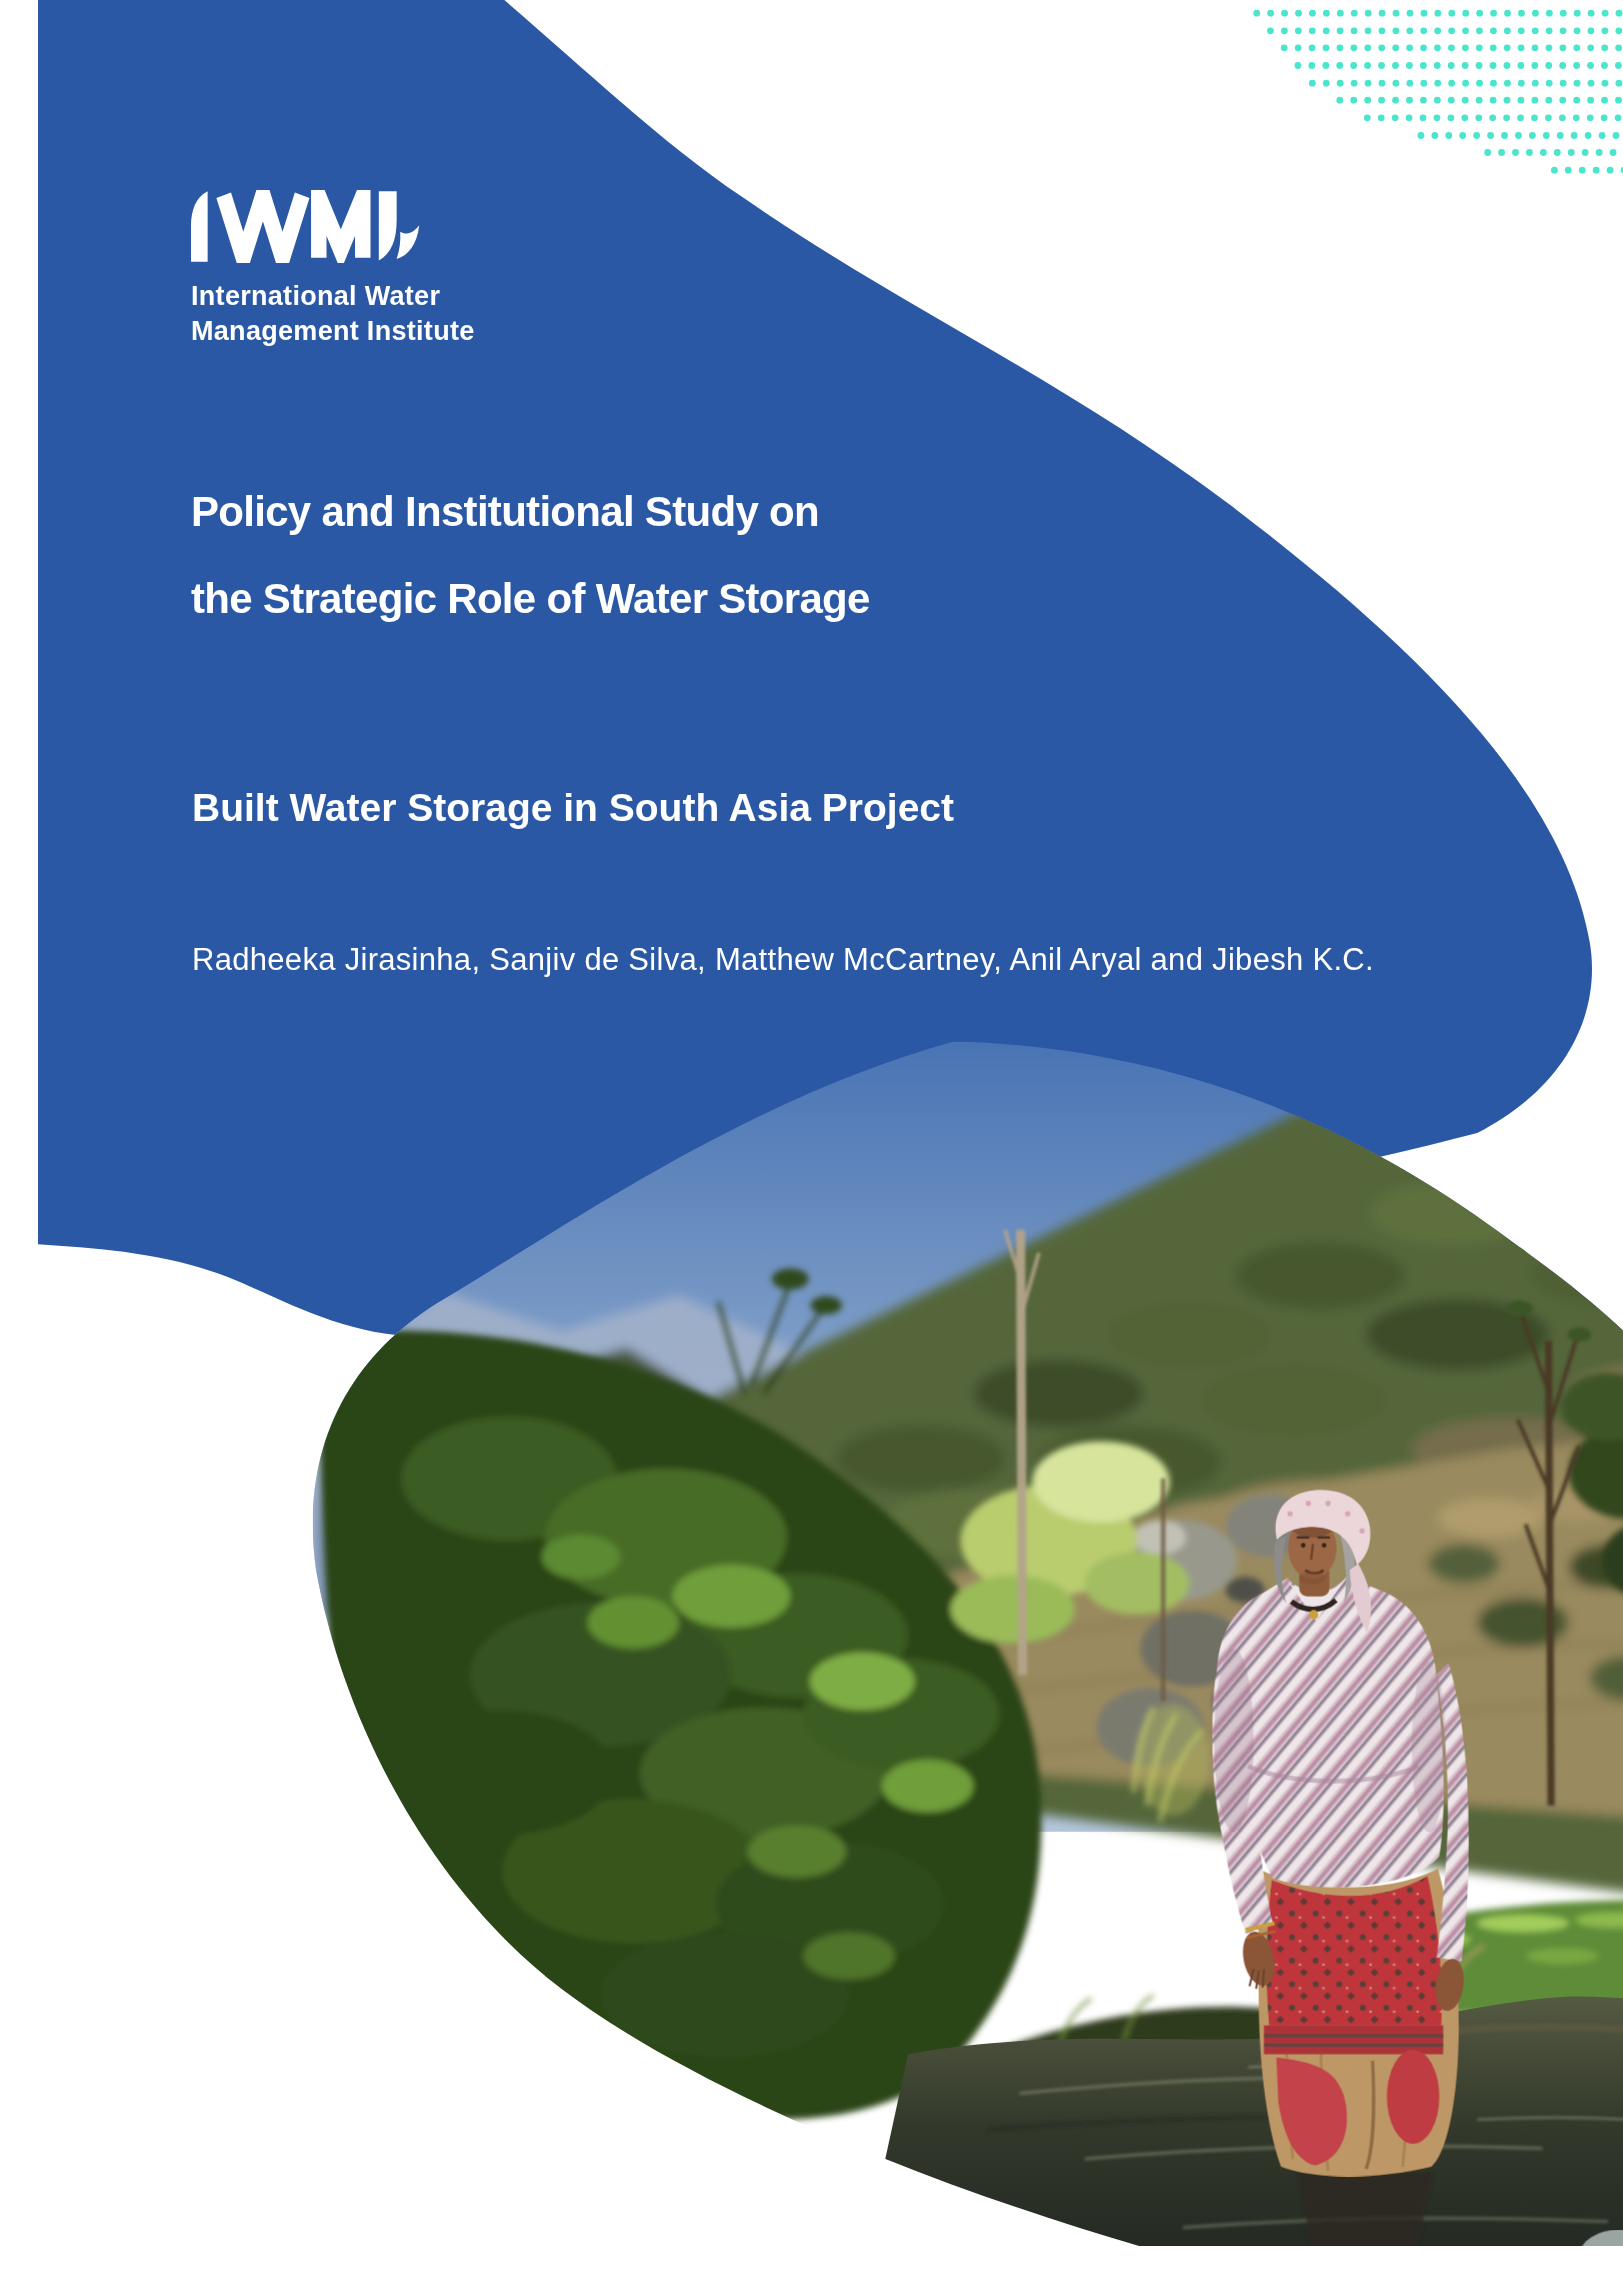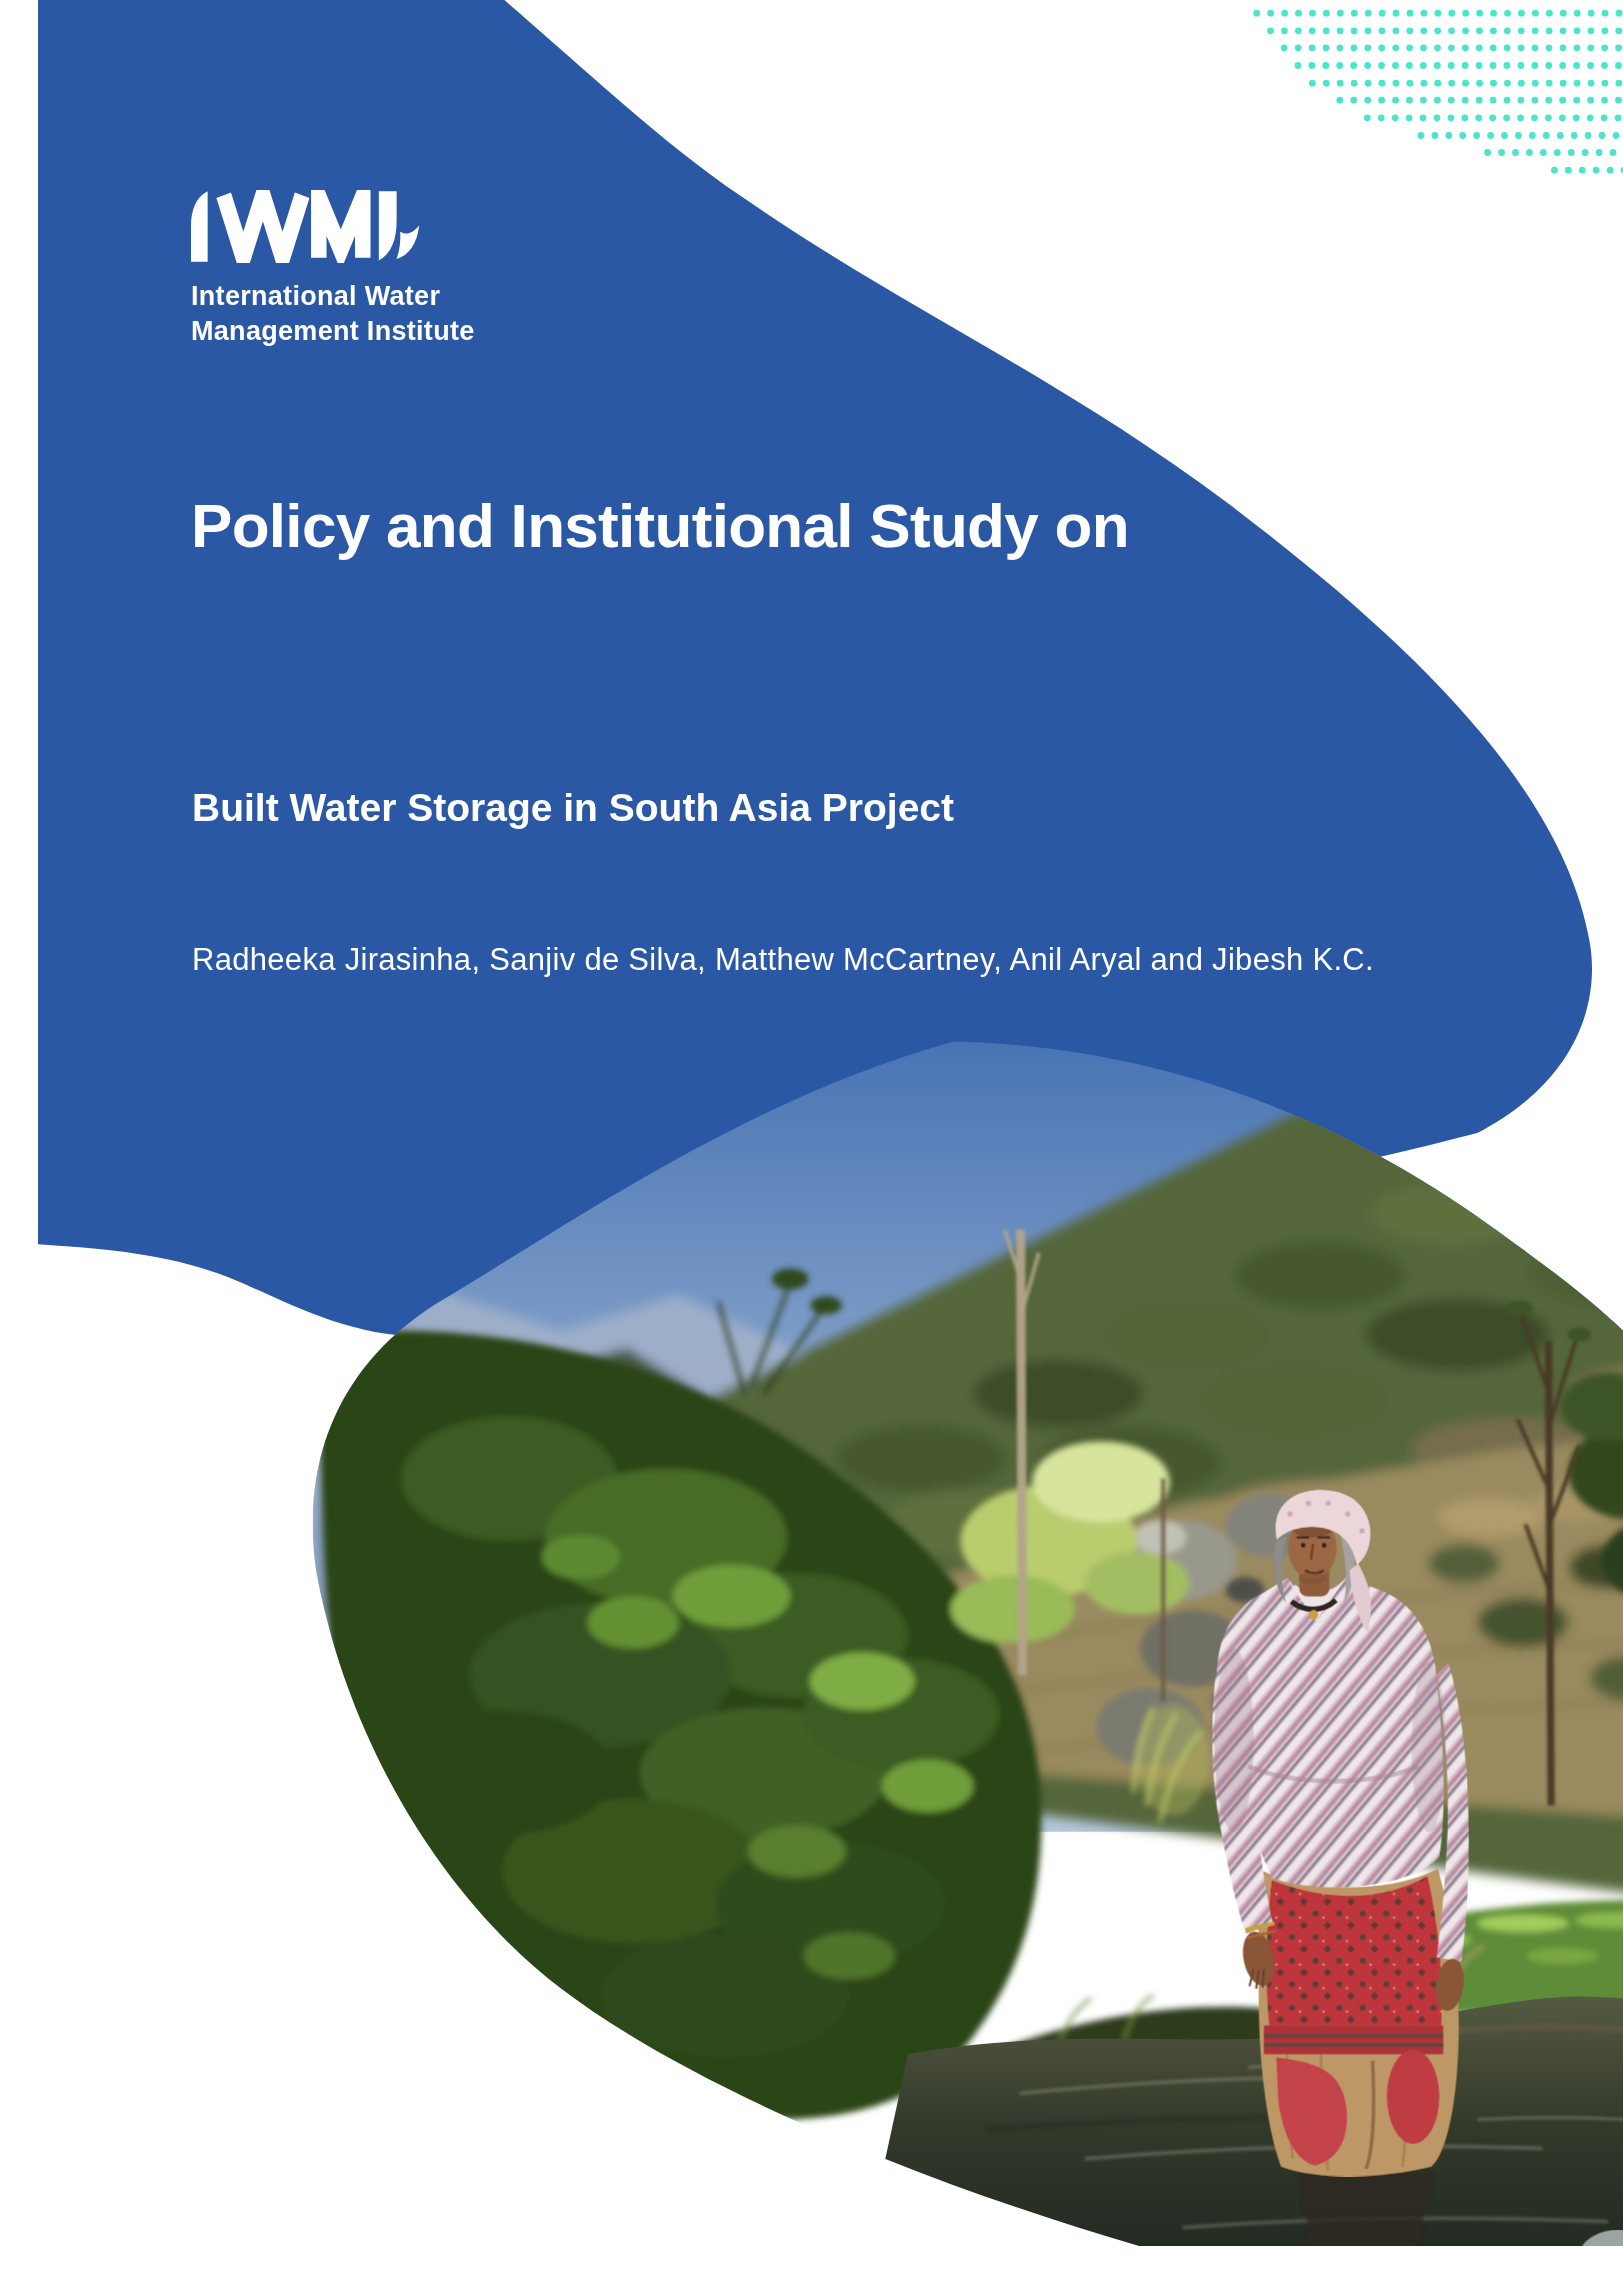--- a/index.html
+++ b/index.html
@@ -3,21 +3,21 @@
 <meta charset="utf-8">
 <style>
   html,body{margin:0;padding:0;background:#ffffff;}
   .page{position:relative;width:1623px;height:2246px;overflow:hidden;background:#ffffff;
         font-family:Liberation Sans, sans-serif;margin-left:38px;}
   .bg{position:absolute;left:0;top:0;width:1623px;height:2295px;display:block;}
   .overlay{position:absolute;color:#ffffff;}
   .logo{left:153px;top:190px;}
   .logo-mark{display:block;width:233px;height:73px;}
   .logo-name{margin-top:15.7px;font-size:27px;font-weight:700;line-height:35px;letter-spacing:0.3px;}
-  .title{left:153px;top:482px;margin:0;font-size:62px;font-weight:700;line-height:87px;
+  .title{left:153px;top:468px;margin:0;font-size:42px;font-weight:700;line-height:87px;
          letter-spacing:-0.7px;white-space:nowrap;}
   .title span{display:block;}
   .subtitle{left:154px;top:786px;margin:0;font-size:39px;font-weight:700;white-space:nowrap;letter-spacing:0;}
   .authors{left:154px;top:942px;margin:0;font-size:31px;font-weight:400;white-space:nowrap;letter-spacing:0.3px;}
 </style>
 </head>
 <body>
 
 <div class="page">
 
@@ -504,20 +504,21 @@
       </g>
     </svg>
     <div class="logo-name">
       <div>International Water</div>
       <div>Management Institute</div>
     </div>
   </header>
 
   <h1 class="overlay title">
     <span>Policy and Institutional Study on</span>
+    <span>the Strategic Role of Water Storage</span>
   </h1>
 
   <h2 class="overlay subtitle">Built Water Storage in South Asia Project</h2>
 
   <p class="overlay authors">Radheeka Jirasinha, Sanjiv de Silva, Matthew McCartney, Anil Aryal and Jibesh K.C.</p>
 
 </div>
 
 
 </body></html>

